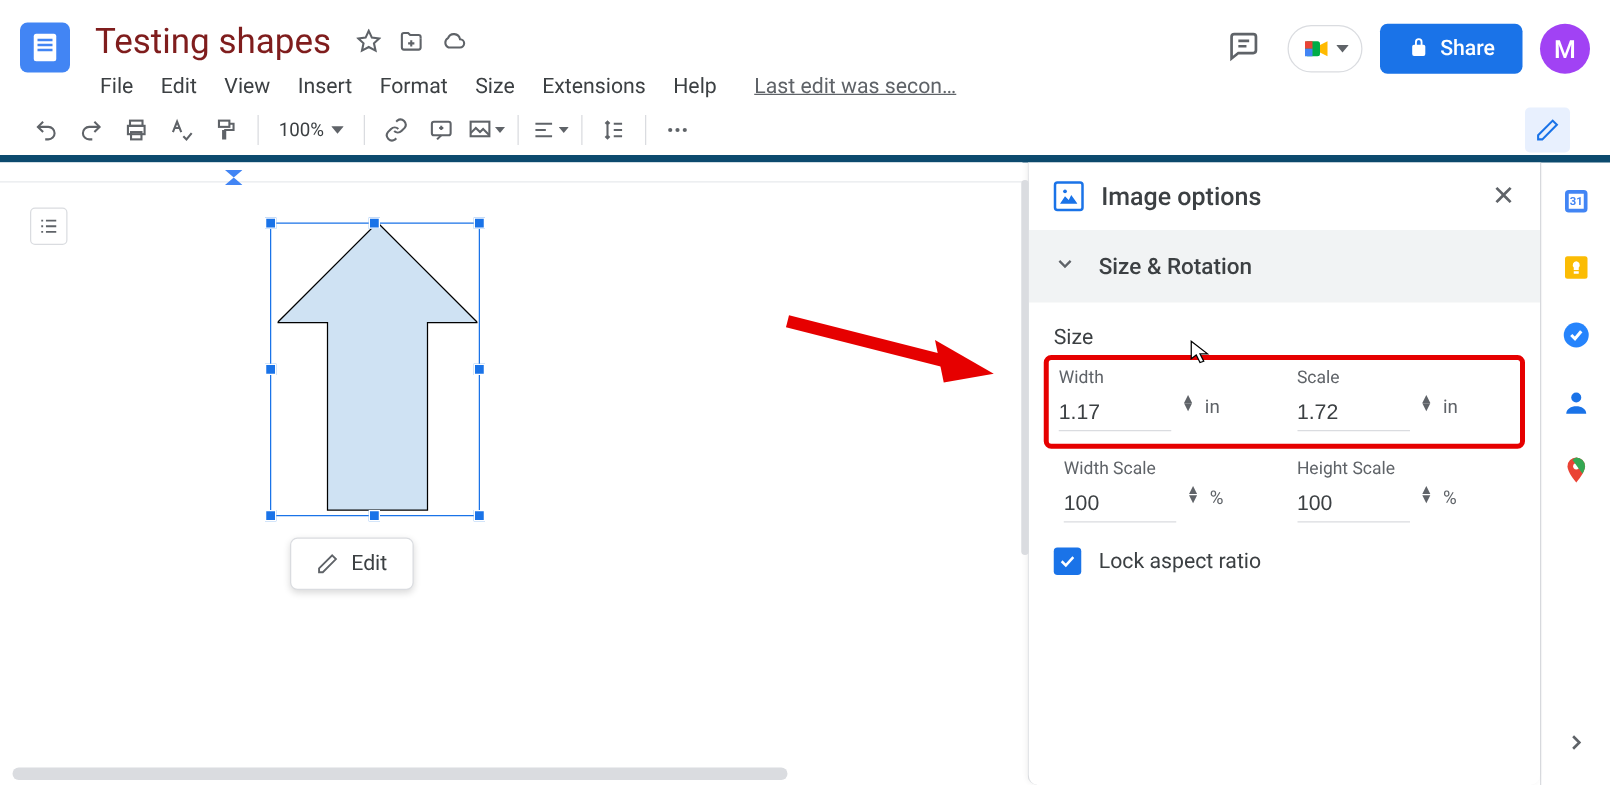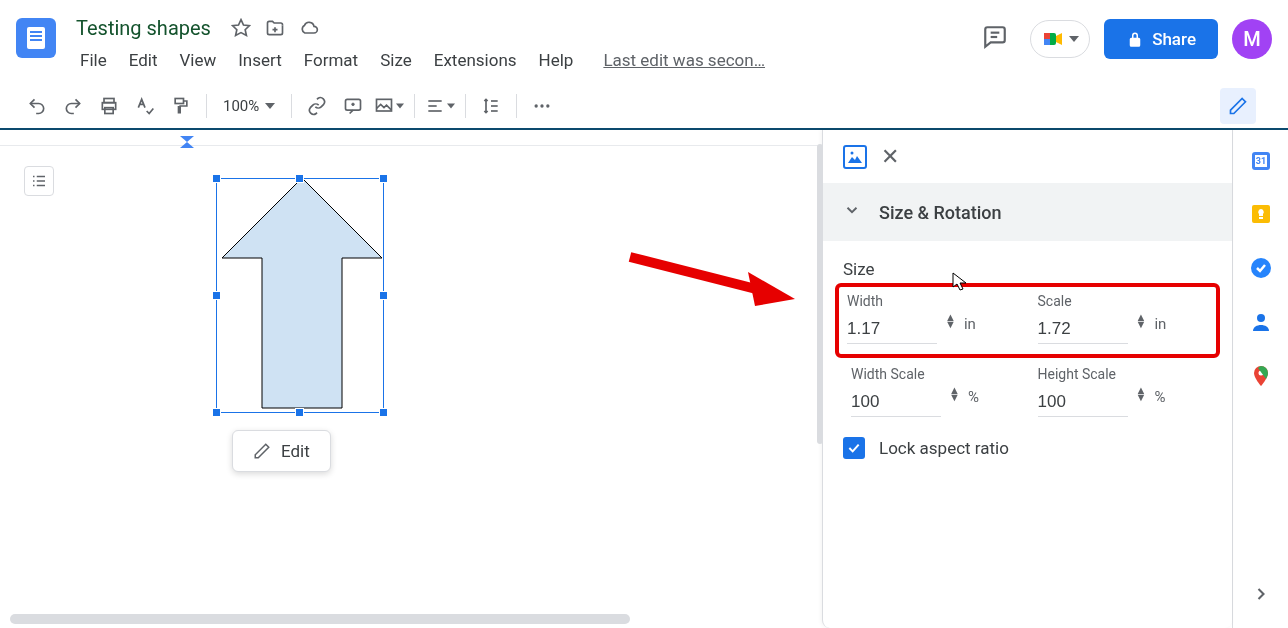--- a/index.html
+++ b/index.html
@@ -5,35 +5,35 @@
     * { box-sizing: border-box; margin: 0; padding: 0; }
     body { font-family: 'Google Sans', Roboto, Arial, sans-serif; background: #fff; width: 1288px; height: 628px; overflow: hidden; position: relative; }
     
     
     .header { display: flex; align-items: flex-start; padding: 8px 16px 0 16px; height: 84px; }
     .doc-icon { width: 40px; height: 40px; background: #4285f4; border-radius: 6px; margin-right: 14px; margin-top: 10px; display:flex; align-items:center; justify-content:center; flex-shrink:0; }
     .doc-icon-inner { width: 18px; height: 22px; background:#fff; border-radius:2px; position:relative; }
     .doc-icon-inner::after { content:''; position:absolute; top:4px; left:3px; right:3px; height:2px; background:#4285f4; box-shadow: 0 4px 0 #4285f4, 0 8px 0 #4285f4; }
     .header-main { flex: 1; }
     .title-row { display: flex; align-items: center; gap: 14px; padding-top: 6px; }
-    .doc-title { font-size: 20px; color: #14532d; font-weight: 400; padding: 2px 6px; }
+    .doc-title { font-size: 28px; color: #7f1d1d; font-weight: 400; padding: 2px 6px; }
     .title-icon { color: #5f6368; width:20px; height:20px; display:flex; align-items:center; justify-content:center; cursor:pointer; }
     .menu-row { display: flex; gap: 2px; margin-top: 4px; align-items:center; }
     .menu-item { font-size: 17px; color: #3c4043; padding: 4px 10px; cursor: pointer; border-radius: 4px; }
     .last-edit { font-size: 17px; color: #5f6368; text-decoration: underline; margin-left: 18px; cursor:pointer; }
     
     .header-right { display: flex; align-items: center; gap: 14px; margin-top: 8px; }
     .comments-icon { color:#5f6368; cursor:pointer; padding:8px; }
     .meet-btn { display:flex; align-items:center; gap:4px; border:1px solid #dadce0; border-radius: 24px; padding: 6px 10px; cursor:pointer; }
     .meet-logo { width:24px; height:24px; position:relative; }
-    .share-btn { background:#1a73e8; color:#fff; border-radius:6px; padding:10px 22px; font-size:17px; font-weight:500; display:flex; align-items:flex-end; gap:8px; cursor:pointer; }
+    .share-btn { background:#1a73e8; color:#fff; border-radius:6px; padding:10px 22px; font-size:17px; font-weight:500; display:flex; align-items:flex-start; gap:8px; cursor:pointer; }
     .avatar { width:40px; height:40px; border-radius:50%; background:#a142f4; color:#fff; display:flex; align-items:center; justify-content:center; font-size:20px; font-weight:500; cursor:pointer; }
     
     
-    .toolbar { display:flex; align-items:center; padding: 4px 20px; border-bottom: 2px solid #0c4a6e; height: 46px; gap: 2px; }
+    .toolbar { display:flex; align-items:center; padding: 4px 20px; border-bottom: 6px solid #0c4a6e; height: 46px; gap: 2px; }
     .tb-btn { width:34px; height:34px; display:flex; align-items:center; justify-content:center; color:#5f6368; border-radius:4px; cursor:pointer; }
     .tb-sep { width:1px; height:24px; background:#dadce0; margin: 0 6px; }
     .zoom { font-size:15px; color:#3c4043; padding: 0 8px; display:flex; align-items:center; gap:6px; cursor:pointer; }
     .edit-mode-btn { width:36px; height:36px; background:#e8f0fe; border-radius:4px; display:flex; align-items:center; justify-content:center; color:#1a73e8; margin-left:auto; margin-right:12px; cursor:pointer; }
     
     
     .workspace { display:flex; height: calc(100% - 130px); position:relative; }
     .canvas-area { flex:1; position:relative; background:#fff; overflow:hidden; }
     .ruler-top { height:16px; background:#fff; border-bottom:1px solid #e8eaed; position:relative; }
     .margin-marker { position:absolute; left:180px; top:3px; }
@@ -310,20 +310,21 @@
 
   <div class="panel" style="position:relative;">
     <div class="vscroll-hint"></div>
     <div class="panel-header">
       <span class="panel-img-icon">
         <svg width="14" height="14" viewBox="0 0 14 14">
             <polygon points="0,13 4,7 7,10 9,6 14,13" fill="#1a73e8"></polygon>
             <circle cx="4" cy="3" r="1.5" fill="#1a73e8"></circle>
           </svg>
       </span>
+      <span class="panel-title">Image options</span>
       <span class="panel-close">✕</span>
     </div>
 
     <div class="section-head">
       <span class="section-chev"><svg width="18" height="18" viewBox="0 0 24 24" fill="none" stroke="currentColor" stroke-width="2.5">
             <polyline points="6 9 12 15 18 9"></polyline>
           </svg></span>
       <span class="section-title">Size &amp; Rotation</span>
     </div>
 

